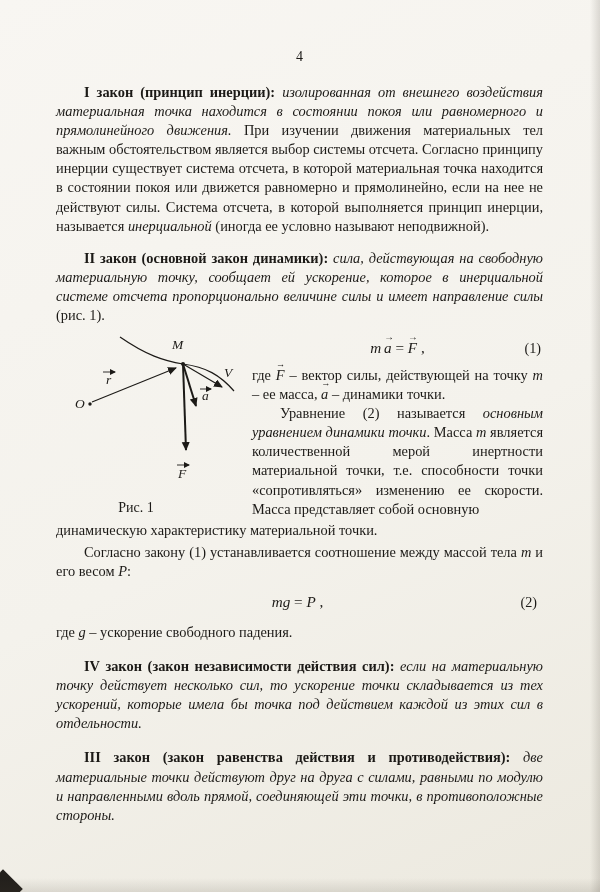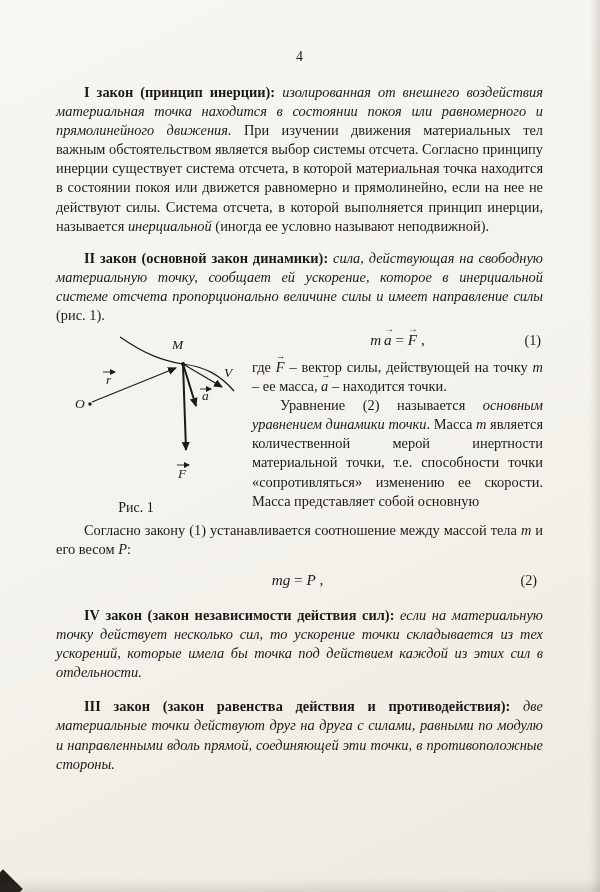--- a/index.html
+++ b/index.html
@@ -33,21 +33,21 @@
     font-size: 0.64em; font-style: normal; line-height: 1;
   }
 
   .equation { position: relative; text-align: center; font-size: 15.2px; margin: 0 0 7px 0; }
   .equation.eq2 { margin: 11px 4px 10px 0; }
   .equation .eq-number { position: absolute; right: 2px; top: 1px; font-size: 14.2px; }
   .eq-inline-gap { display: inline-block; width: 0.18em; }
 
   .fig-row { display: flex; align-items: flex-start; margin-top: 5px; }
   .fig-col { flex: 0 0 196px; padding-top: 2px; }
-  .text-col { flex: 1; min-width: 0; }
+  .text-col { flex: 1; min-width: 0; margin-top: 8px; }
   .figure-svg { display: block; }
   .figure-caption { width: 160px; text-align: center; margin-top: 15px; font-size: 14px; }
 
   svg text { font-family: "Liberation Serif", "DejaVu Serif", serif; font-size: 13.5px; fill: #1c1a17; }
   svg .lbl { font-style: italic; }
 
   .cont { margin-top: 2px; }
   .tight { margin-top: 3px; }
 
   .artifact-corner {
@@ -107,35 +107,37 @@
       <div class="figure-caption">Рис. 1</div>
     </div>
 
     <div class="text-col">
 
       <div class="equation">
         <span><i>m</i><span class="eq-inline-gap"></span><span class="vec"><span class="vec-letter">a</span><span class="vec-arrow">→</span></span><span> = </span><span class="vec"><span class="vec-letter">F</span><span class="vec-arrow">→</span></span><span> ,</span></span>
         <span class="eq-number">(1)</span>
       </div>
 
-      <p><span>где </span><span class="vec"><span class="vec-letter">F</span><span class="vec-arrow">→</span></span><span> – вектор силы, действующей на точку </span><i>m</i><span> – ее масса, </span><span class="vec"><span class="vec-letter">a</span><span class="vec-arrow">→</span></span><span> – находится точки.</span></p>
+      <p><span>где </span><span class="vec"><span class="vec-letter">F</span><span class="vec-arrow">→</span></span><span> – вектор силы, действующей на точку </span><i>m</i><span> – ее масса, </span><span class="vec"><span class="vec-letter">a</span><span class="vec-arrow">→</span></span><span> – динамики точки.</span></p>
 
       <p class="indent"><span>Уравнение (2) называется </span><i>основным уравнением динамики точки</i><span>. Масса </span><i>m</i><span> является количественной мерой инертности материальной точки, т.е. способности точки «сопротивляться» изменению ее скорости. Масса представляет собой основную</span></p>
 
     </div>
   </div>
 
+  <p class="cont">динамическую характеристику материальной точки.</p>
 
   <p class="indent tight"><span>Согласно закону (1) устанавливается соотношение между массой тела </span><i>m</i><span> и его весом </span><i>P</i><span>:</span></p>
 
   <div class="equation eq2">
     <span><i>mg</i><span> = </span><i>P</i><span> ,</span></span>
     <span class="eq-number">(2)</span>
   </div>
 
+  <p><span>где </span><i>g</i><span> – ускорение свободного падения.</span></p>
 
   <p class="indent gap2"><b>IV закон (закон независимости действия сил): </b><i>если на материальную точку действует несколько сил, то ускорение точки складывается из тех ускорений, которые имела бы точка под действием каждой из этих сил в отдельности.</i></p>
 
   <p class="indent gap2"><b>III закон (закон равенства действия и противодействия): </b><i>две материальные точки действуют друг на друга с силами, равными по модулю и направленными вдоль прямой, соединяющей эти точки, в противоположные стороны.</i></p>
 
   <div class="artifact-corner"></div>
   <div class="artifact-right"></div>
   <div class="artifact-bottom"></div>
 
 </div>

